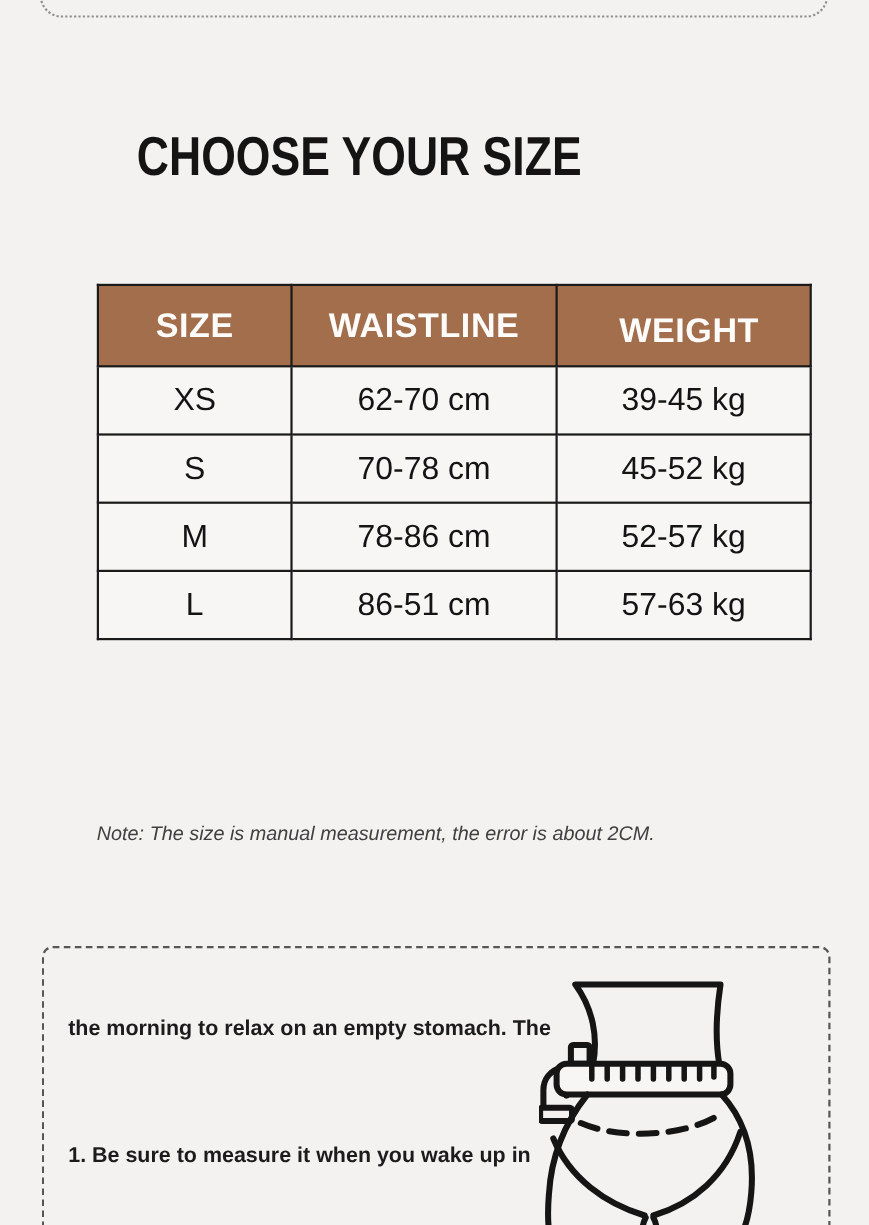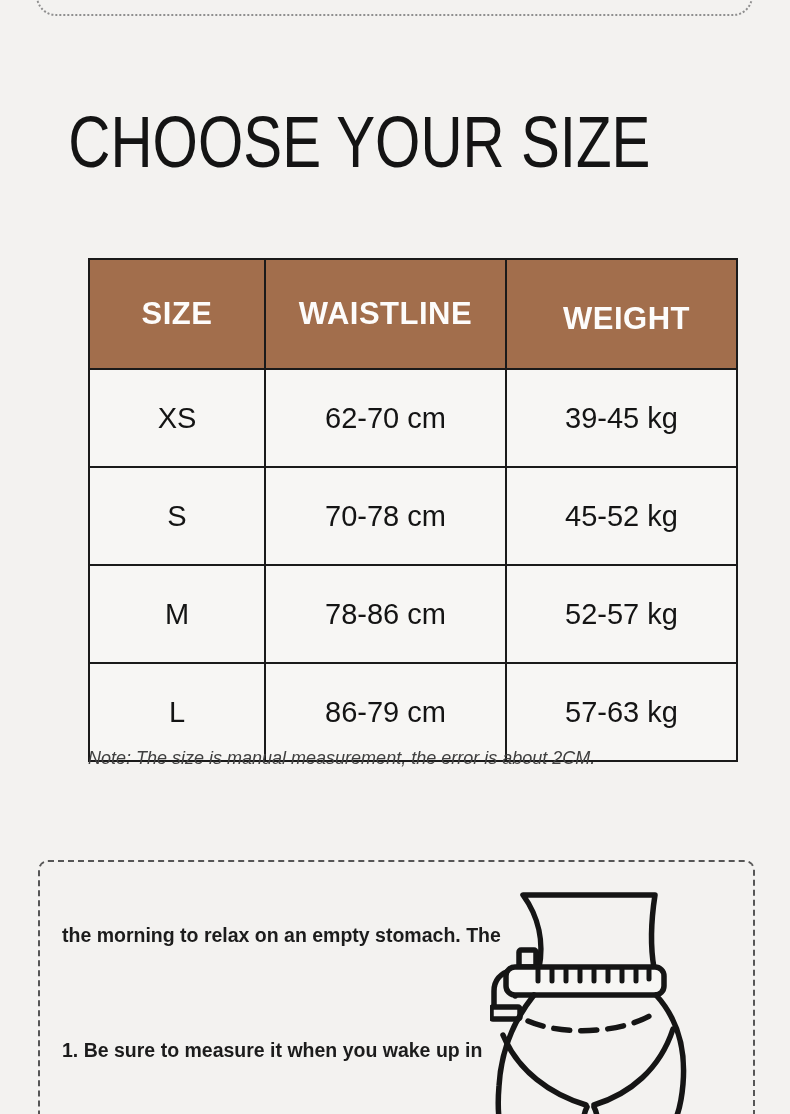--- a/index.html
+++ b/index.html
@@ -21,41 +21,41 @@
     border-radius: 20px;
     background: transparent;
   }
 
   .title {
     position: absolute;
     left: 0; top: 112px;
     width: 654px;
     margin: 0;
     text-align: center;
-    font-size: 72px;
+    font-size: 50px;
     line-height: 60px;
-    font-weight: 400;
+    font-weight: 700;
     color: #141414;
     white-space: nowrap;
   }
   .title-inner { display: inline-block; transform: scaleX(0.81); transform-origin: center; letter-spacing: 0px; }
 
   table.size-table {
     position: absolute;
     left: 88px; top: 258px;
     width: 648px;
     border-collapse: collapse;
     table-layout: fixed;
     background: #f7f6f4;
   }
   table.size-table th, table.size-table td {
     border: 2px solid var(--table-border, #1a1a1a);
     text-align: center;
     vertical-align: middle;
-    padding: 18px;
+    padding: 0;
   }
   table.size-table th {
     height: 72px;
     background: var(--header-bg, #a26e4c);
     color: #fdfcfb;
     font-size: 31px;
     font-weight: 600;
     letter-spacing: 0.5px;
   }
   table.size-table th.th-weight span { position: relative; top: 5px; display: inline-block; margin-left: 10px; }
@@ -135,21 +135,21 @@
         <td>70-78 cm</td>
         <td>45-52 kg</td>
       </tr>
       <tr>
         <td>M</td>
         <td>78-86 cm</td>
         <td>52-57 kg</td>
       </tr>
       <tr>
         <td>L</td>
-        <td>86-79 cm</td>
+        <td>86-51 cm</td>
         <td>57-63 kg</td>
       </tr>
     </tbody>
   </table>
 
   <div class="note">Note: The size is manual measurement, the error is about 2CM.</div>
 
   <div class="measure-box">
 
     <div class="measure-text">

